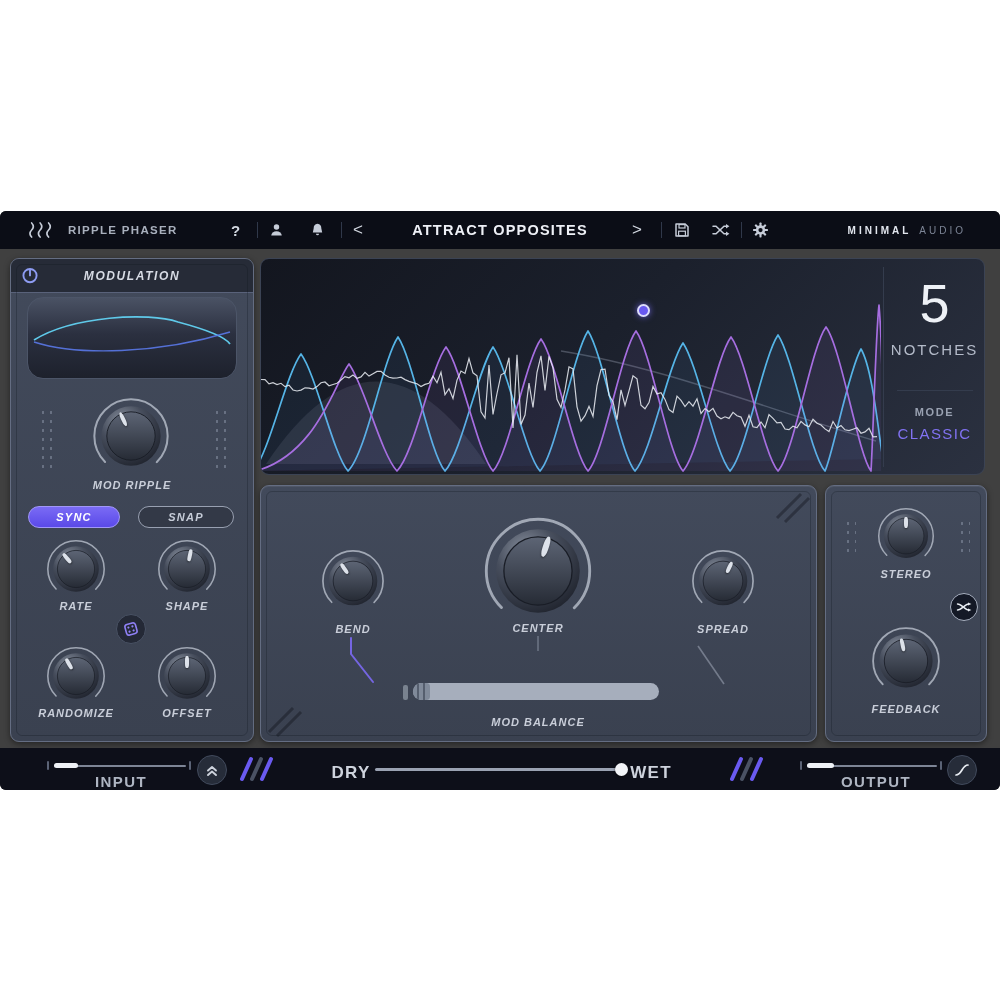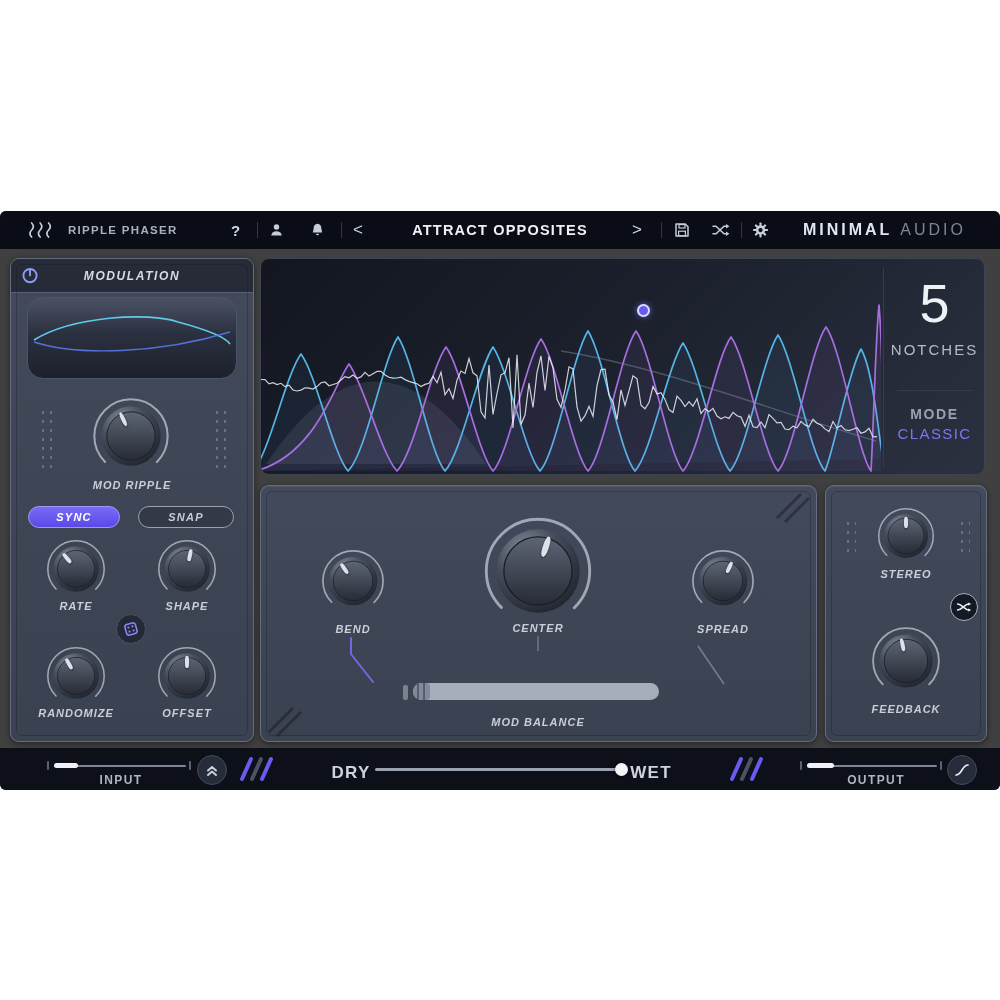--- a/index.html
+++ b/index.html
@@ -5,21 +5,21 @@
   html,body{margin:0;padding:0;background:#ffffff;width:1000px;height:1000px;overflow:hidden;
     font-family:"Liberation Sans", sans-serif;-webkit-font-smoothing:antialiased;}
   #plugin{position:absolute;left:0;top:211px;width:1000px;height:579px;background:#404040;border-radius:6px;}
   
   #topbar{position:absolute;left:0;top:0;width:1000px;height:38px;background:#0b0d16;border-radius:6px 6px 0 0;}
   .tb-item{position:absolute;top:50%;transform:translateY(-50%);display:flex;align-items:center;justify-content:center;}
   .tb-div{position:absolute;top:11px;width:1px;height:16px;background:#30384a;}
   .tb-txt{color:#d3d8e1;font-size:15px;}
   #app-name{color:#a9b0bd;font-size:11.5px;font-weight:700;letter-spacing:1.3px;}
   #preset-name{color:#eef0f6;font-size:14.5px;font-weight:700;letter-spacing:1.2px;}
-  #brand{right:34px;color:#e2e6ee;font-size:16px;font-weight:700;letter-spacing:3px;}
+  #brand{right:34px;color:#e2e6ee;font-size:10px;font-weight:700;letter-spacing:3px;}
   #brand .b2{color:#7d8596;font-weight:400;margin-left:8px;}
   
   .panel{position:absolute;background:linear-gradient(180deg,#424a5b 0%,#3a4150 100%);
     border:1px solid #646d82;border-radius:9px;box-shadow:inset 0 1px 0 rgba(255,255,255,.07),0 2px 6px rgba(0,0,0,.45);font-style:italic;}
   .panel:after{content:"";position:absolute;inset:5px;border-radius:6px;border:1px solid rgba(16,20,28,.28);pointer-events:none;}
   .lbl{position:absolute;font-size:11px;font-weight:700;letter-spacing:1px;color:#c9ced9;
     transform:translateX(-50%);white-space:nowrap;}
   
   .knob{position:absolute;}
   .knob svg{position:absolute;inset:0;width:100%;height:100%;}
@@ -42,21 +42,21 @@
     background:linear-gradient(135deg,#13161f 0%,#1b202c 45%,#2b3140 100%);border:1px solid #3b4354;box-sizing:border-box;}
   .big-num{position:absolute;left:622px;width:103px;text-align:center;color:#eef1f6;}
   
   .round-btn{position:absolute;border-radius:50%;background:#262c39;border:1px solid #414a5c;
     display:flex;align-items:center;justify-content:center;cursor:pointer;box-sizing:border-box;}
   
   #bottombar{position:absolute;left:0;top:537px;width:1000px;height:42px;background:#0d0f19;border-radius:0 0 6px 6px;}
   .meter-line{position:absolute;height:2px;background:#7d8596;border-radius:1px;}
   .meter-fill{position:absolute;height:5px;background:#eef1f6;border-radius:3px;}
   .tick{position:absolute;width:2px;height:9px;background:#5b6376;border-radius:1px;}
-  .small-lbl{position:absolute;font-size:12px;font-weight:700;letter-spacing:1.4px;color:#aeb5c2;
+  .small-lbl{position:absolute;font-size:15px;font-weight:700;letter-spacing:1.4px;color:#aeb5c2;
     transform:translateX(-50%);white-space:nowrap;}
   .dw-lbl{position:absolute;font-size:17px;font-weight:700;letter-spacing:1.3px;color:#ced3dd;
     transform:translateX(-50%);}
 </style>
 </head>
 <body>
 
 <svg width="0" height="0" style="position:absolute" aria-hidden="true">
   <defs>
     <radialGradient id="kbody" cx="35%" cy="26%" r="80%">
@@ -236,21 +236,21 @@
       <path d="M300,92 C400,108 500,148 615,182" fill="none" stroke="rgba(175,185,202,0.32)" stroke-width="1.5"></path>
       <path d="M-8,212 C8,195 25,115 40,95 C55,115 72,195 87,212 C105,195 122,100 137,78 C152,100 169,195 184,212 C200,195 217,110 232,88 C247,110 264,195 279,212 C295,195 312,95 327,72 C342,95 359,195 374,212 C390,195 407,106 422,84 C437,106 454,195 469,212 C485,195 502,98 517,76 C532,98 549,195 564,212 C572,195 588,110 600,90 C612,110 618,180 622,200" fill="rgba(90,150,230,0.07)" stroke="#55b4e6" stroke-width="1.7" stroke-linejoin="round"></path>
       <path d="M-5,212 C56,195 73,125 88,105 C103,125 120,195 136,212 C153,195 170,108 185,88 C200,108 217,195 232,212 C248,195 265,100 280,80 C295,100 312,195 327,212 C343,195 360,92 375,72 C390,92 407,195 422,212 C438,195 455,98 470,78 C485,98 502,195 517,212 C533,195 550,88 565,68 C580,88 597,195 610,212 C612,180 615,70 618,46 C620,70 622,140 622,212" fill="rgba(166,110,224,0.08)" stroke="#a66ee0" stroke-width="1.7" stroke-linejoin="round"></path>
       <polyline id="noise-line" fill="none" stroke="rgba(236,240,246,0.85)" stroke-width="1.2" points="0,120.5 4,120.7 8,124.8 12,123.7 16,125.6 20,124.3 24,127.6 28,126.1 32,131.0 36,132.0 40,131.1 44,128.8 48,129.2 52,130.0 56,127.6 60,123.7 64,123.0 68,126.8 72,125.5 76,124.2 80,121.0 84,117.6 88,118.8 92,116.1 96,119.4 100,117.9 104,113.4 108,117.1 112,114.8 116,112.4 120,112.4 124,115.9 128,118.3 132,119.1 136,119.0 140,118.2 144,120.6 148,122.4 152,123.6 156,124.8 160,127.6 164,125.4 168,124.2 172,117.1 176,123.7 180,113.2 184,135.6 188,129.7 192,139.4 196,121.1 200,112.1 204,114.4 208,99.5 212,113.8 216,116.8 220,152.7 224,159.0 228,106.0 232,155.4 236,134.5 240,115.8 244,113.9 248,98.7 252,168.9 256,95.8 260,165.5 264,156.1 268,124.1 272,148.5 276,113.3 280,96.9 284,131.5 288,97.4 292,108.8 296,140.3 300,148.4 304,130.9 308,107.8 312,109.9 316,147.8 320,162.2 324,156.7 328,147.4 332,157.3 336,126.6 340,110.6 344,110.1 348,136.3 352,142.8 356,160.6 360,130.8 364,146.4 368,131.8 372,116.8 376,119.8 380,146.3 384,149.8 388,143.6 392,127.5 396,134.9 400,133.6 404,140.4 408,150.6 412,153.4 416,137.2 420,141.4 424,147.6 428,142.7 432,147.1 436,139.8 440,154.5 444,149.6 448,152.8 452,149.4 456,157.0 460,159.8 464,157.8 468,159.4 472,153.4 476,156.7 480,158.1 484,167.3 488,156.2 492,167.8 496,168.6 500,163.0 504,168.7 508,155.5 512,159.3 516,163.8 520,163.5 524,170.0 528,170.6 532,167.1 536,168.7 540,162.4 544,165.9 548,167.7 552,160.3 556,164.2 560,166.0 564,169.9 568,172.6 572,162.5 576,169.0 580,166.6 584,170.8 588,171.6 592,170.2 596,168.8 600,174.2 604,172.9 608,169.2 612,177.8 616,177.6"></polyline>
     </svg>
     <div style="position:absolute;left:622px;top:8px;width:1px;height:200px;background:#343c4d"></div>
     <div style="position:absolute;left:376px;top:45px;width:13px;height:13px;border-radius:50%;background:#6858f0;border:2px solid #dcdcfb;box-shadow:0 0 6px rgba(120,110,245,.8);box-sizing:border-box"></div>
     <div class="big-num" style="top:16px;font-size:54px;line-height:56px">5</div>
     <div class="big-num" style="top:82px;font-size:15px;letter-spacing:2px;color:#b4bbc9;font-weight:400">NOTCHES</div>
     <div style="position:absolute;left:636px;top:131px;width:76px;height:1px;background:#343c4d"></div>
-    <div class="big-num" style="top:147px;font-size:14px;letter-spacing:1.6px;color:#99a1b1;font-weight:700">MODE</div>
+    <div class="big-num" style="top:147px;font-size:11px;letter-spacing:1.6px;color:#99a1b1;font-weight:700">MODE</div>
     <div class="big-num" style="top:166px;font-size:15px;letter-spacing:1.4px;color:#8172f2;font-weight:400">CLASSIC</div>
   </div>
 
   <div class="panel" style="left:825px;top:274px;width:160px;height:255px">
     <div class="dots" style="left:16px;top:31px;width:14px;height:38px"></div>
     <div class="dots" style="left:130px;top:31px;width:14px;height:38px"></div>
     <div class="knob" style="left:51px;top:21px;width:58px;height:58px;--a:0deg">
       <svg viewBox="0 0 100 100">
           <use href="#knob-sym"></use>
         </svg>

